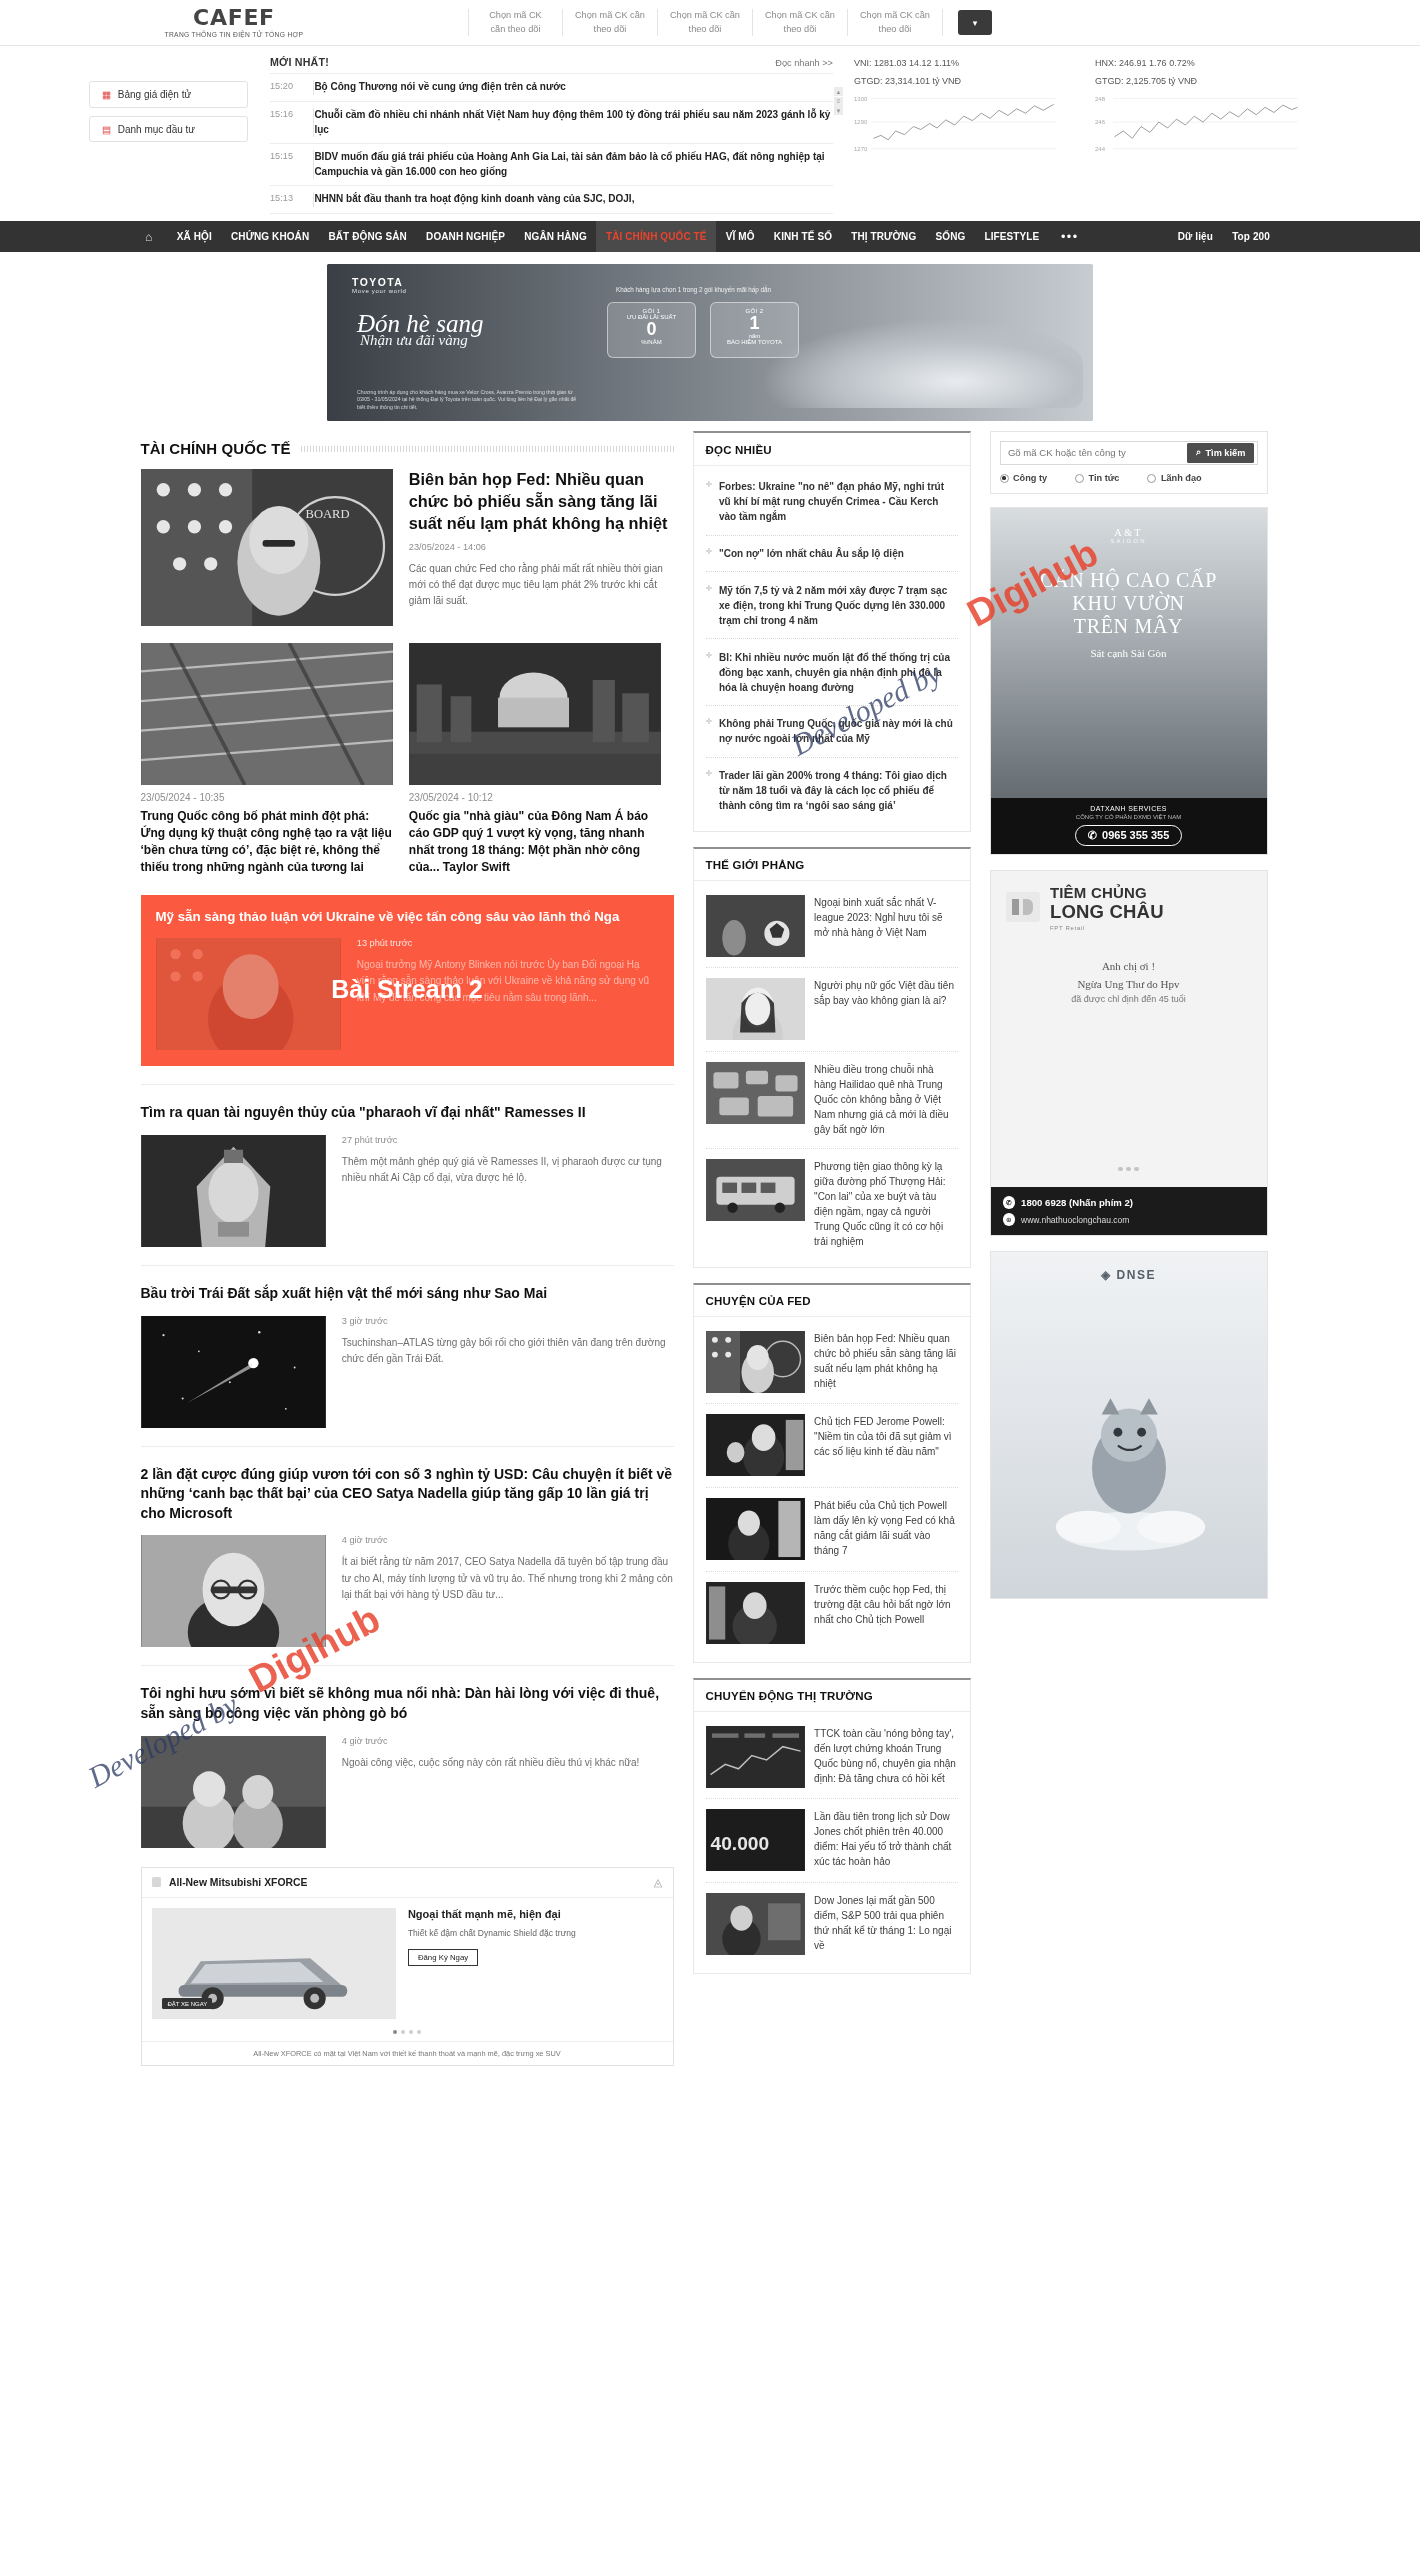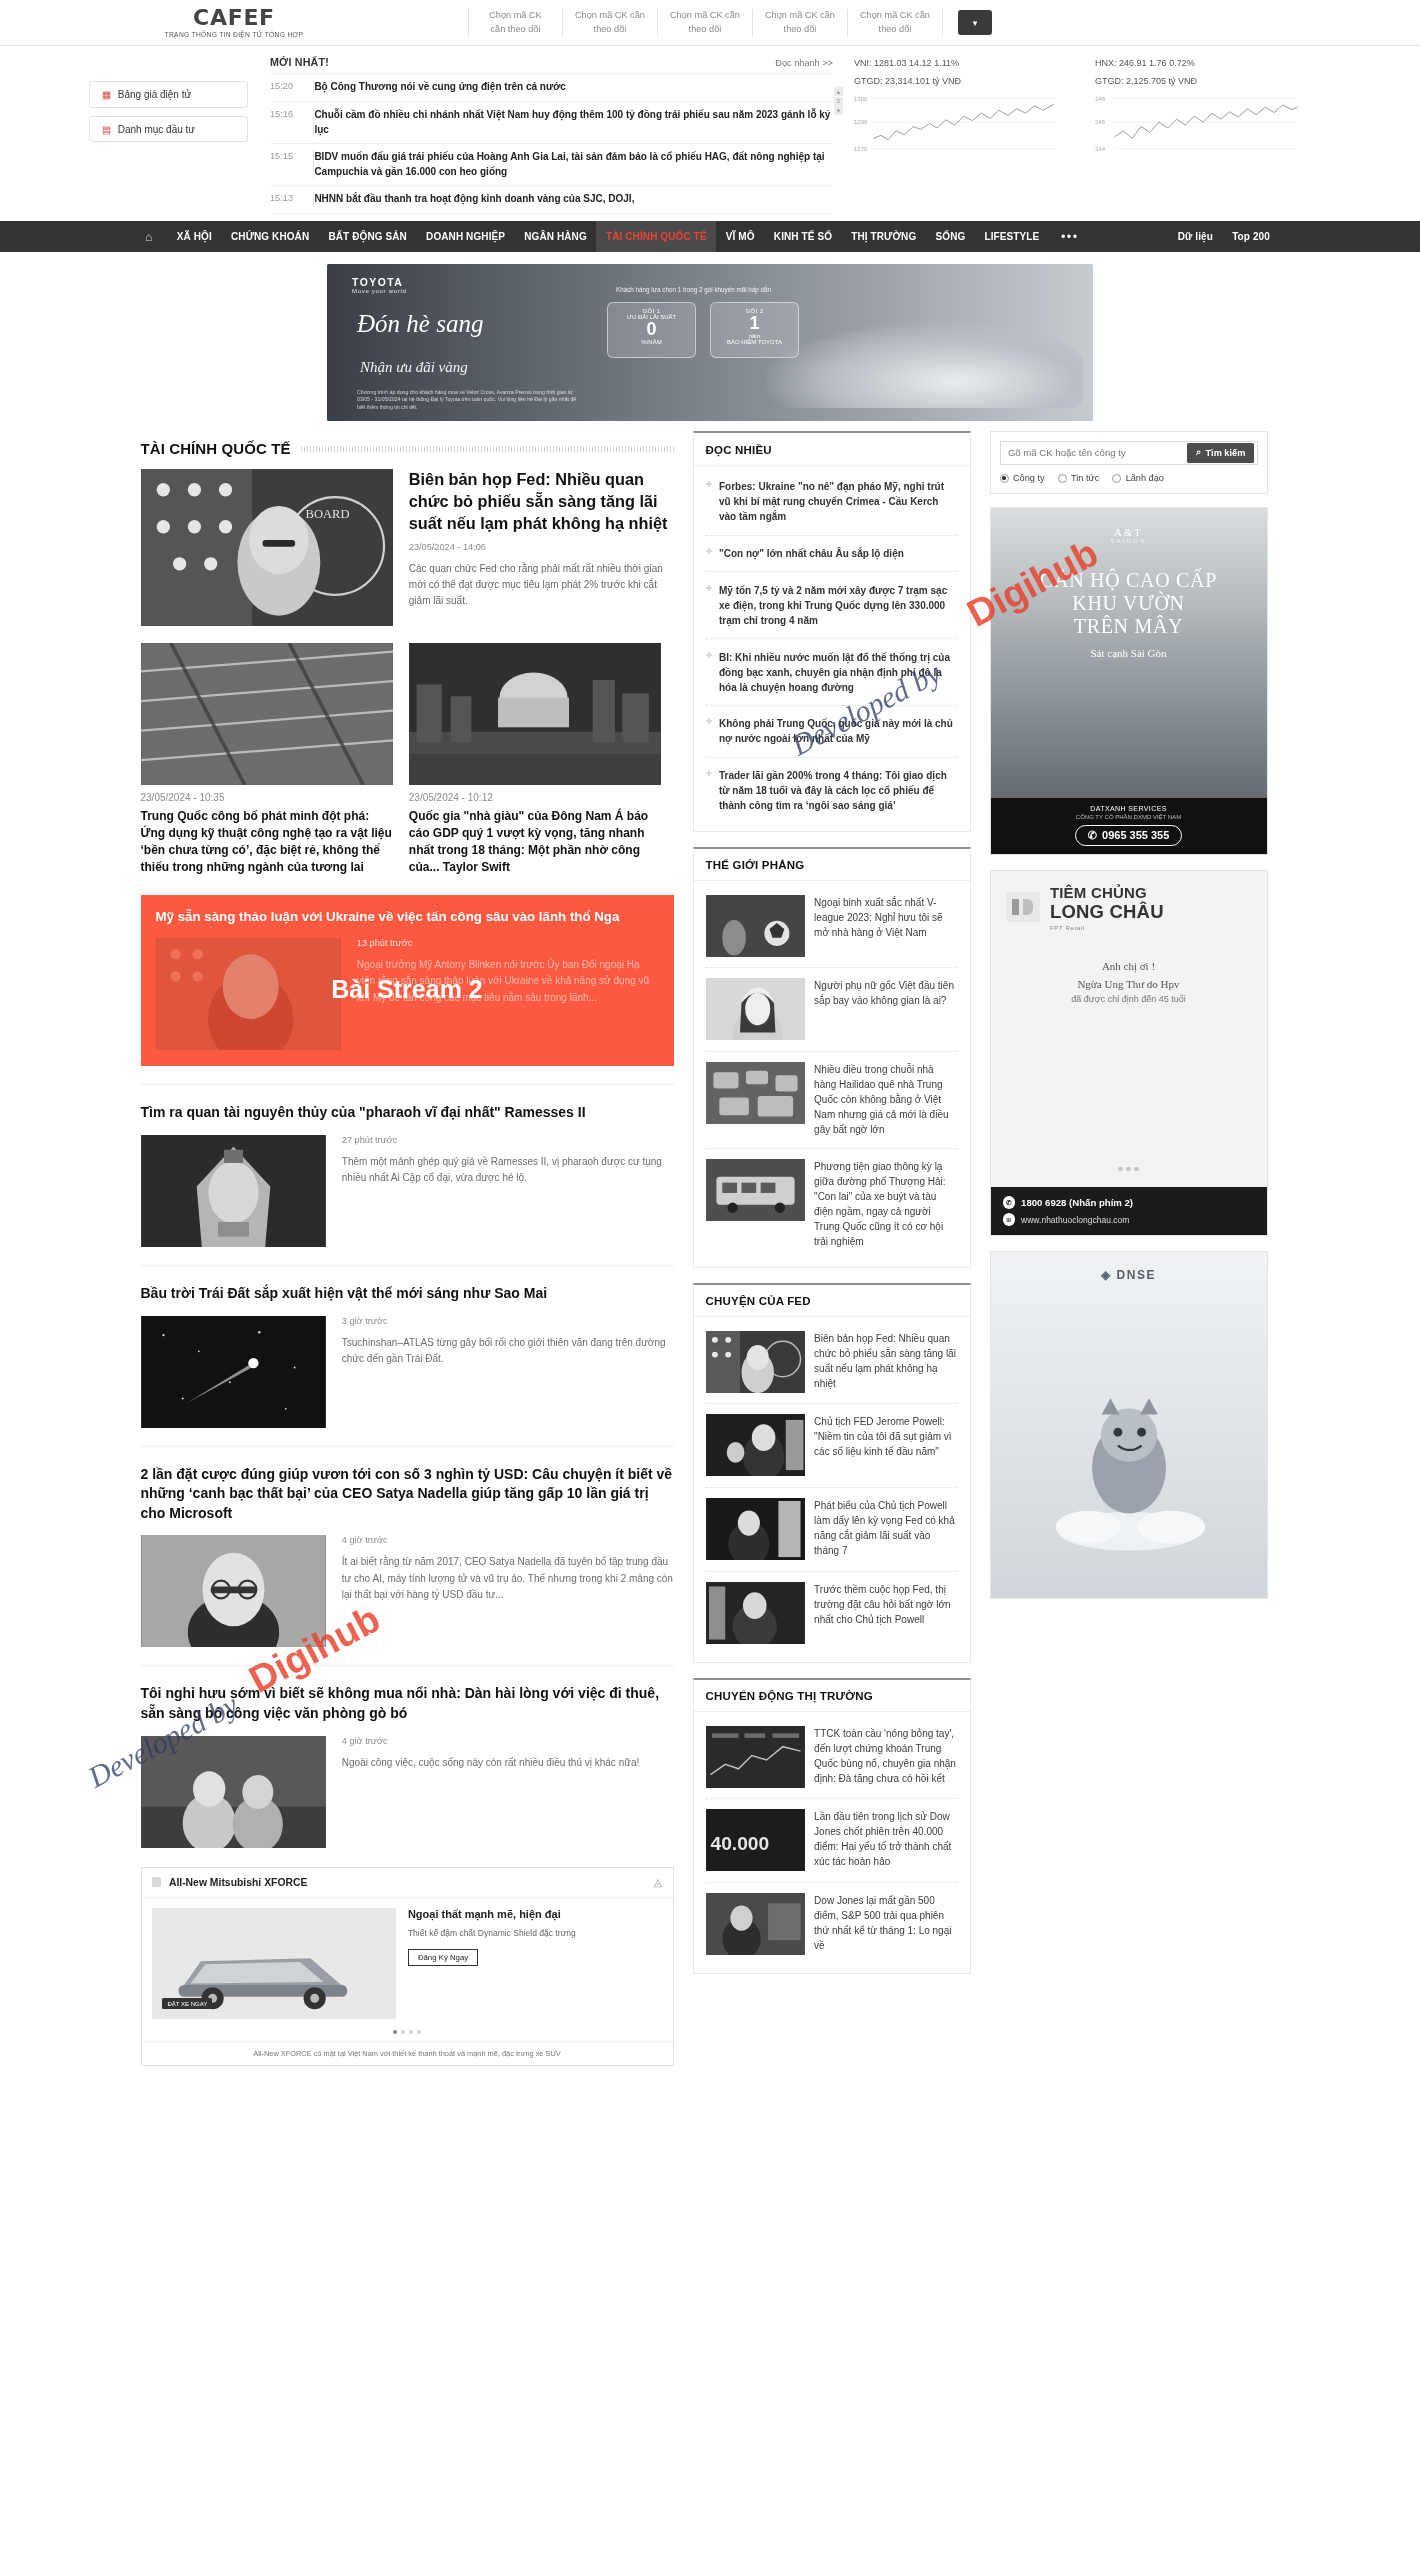--- a/index.html
+++ b/index.html
@@ -96,21 +96,21 @@
   .banner-zone { padding: 12px 0 10.4px; display: flex; justify-content: center; }
   .banner {
     width: 766px; height: 157px; border-radius: 1.5px; overflow: hidden;
     background: linear-gradient(90deg,#3a3f45 0%,#6e757c 38%,#9aa0a6 70%,#c7ccd1 100%);
     position: relative; color: #fff;
   }
   .b-logo { position: absolute; left: 25px; top: 13.3px; font-size: 8.1px; letter-spacing: 0.7px; color: #fff; }
   .b-logo .t { font-size: 10.4px; font-weight: bold; letter-spacing: 1.5px; }
   .b-logo .s { font-size: 6px; opacity: .85; }
   .b-head { position:absolute; left: 30px; top: 46px; font-size: 25px; font-style: italic; font-family: "Liberation Serif", serif; }
-  .b-sub { position:absolute; left: 33px; top: 95px; font-size: 15px; font-style: italic; font-family: "Liberation Serif", serif; opacity: .95;}
+  .b-sub { position:absolute; left: 33px; top: 68px; font-size: 15px; font-style: italic; font-family: "Liberation Serif", serif; opacity: .95;}
   .b-note { position:absolute; left: 289px; top: 22px; font-size: 6.3px; color: #fff; opacity: .9;}
   .b-card {
     position: absolute; top: 38px; width: 89px; height: 56px; border-radius: 6px;
     background: rgba(255,255,255,.16); border: 0.7px solid rgba(255,255,255,.5);
     text-align: center; padding-top: 5.2px;
   }
   .b-card.one { left: 280px; }
   .b-card.two { left: 383px; }
   .b-card .lbl { font-size: 6px; letter-spacing: 0.4px; }
   .b-card .big { font-size: 18px; font-weight: bold; line-height: 1.05; }
@@ -239,21 +239,21 @@
 
   
   .searchbox { border: 0.7px solid #e4e4e4; padding: 8.1px 9px 9.6px; margin-bottom: 13.3px; }
   .sb-row { display: flex; border: 0.7px solid #d9d9d9; height: 24.4px; align-items: center; }
   .sb-input { flex: 1; border: none; outline: none; padding: 0 7.4px; font-size: 9.6px; color: #8d8d8d; background: transparent; font-family: "Liberation Sans", sans-serif;}
   .sb-btn {
     height: 20px; margin-right: 2.2px; background: #4d4d4d; color: #fff; border: none;
     padding: 0 9px; font-size: 9.2px; font-weight: bold; display: flex; align-items: center; gap: 4.4px;
     font-family: "Liberation Sans", sans-serif; border-radius: 1.5px;
   }
-  .sb-opts { display: flex; gap: 13px; margin-top: 8.1px; align-items: flex-start; }
+  .sb-opts { display: flex; gap: 28px; margin-top: 8.1px; align-items: flex-start; font-weight: bold; }
   .sb-opt { display: flex; align-items: center; gap: 4.4px; font-size: 9.2px; color: #444; }
   .radio { width: 9px; height: 9px; border: 0.7px solid #9a9a9a; border-radius: 50%; position: relative; flex: none;}
   .radio.on:after { content:''; position:absolute; left:1.8px; top:1.8px; width:3.7px; height:3.7px; border-radius:50%; background:#333; }
 
   
   .carad { border: 0.7px solid #e2e2e2; margin-top: 19px; }
   .carad-head { display:flex; align-items:center; justify-content: space-between; padding: 8.1px 10.4px; border-bottom: 0.7px solid #eee; }
   .carad-title { display:flex; align-items:center; gap: 7.4px; font-size: 10.4px; font-weight: bold; color: #222;}
   .carad-x { width: 9.6px; height: 9.6px; background: #d8d8d8; border-radius: 1.5px;}
   .carad-body { display: flex; gap: 12px; padding: 10.4px; }

